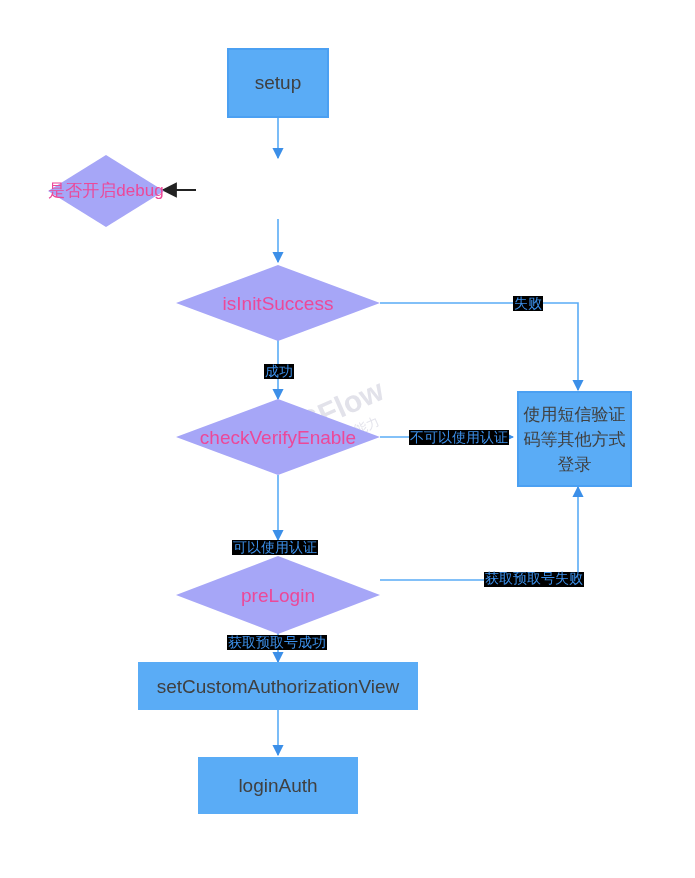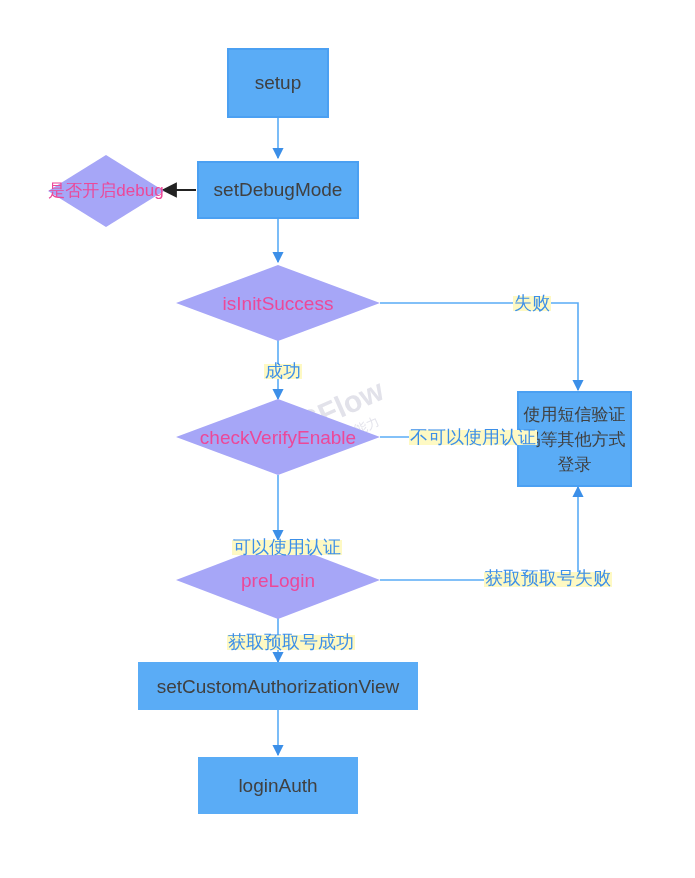--- a/index.html
+++ b/index.html
@@ -93,24 +93,24 @@
     align-items: center;
     justify-content: center;
     color: #ec4899;
     font-size: 19px;
     line-height: 25px;
     text-align: center;
   }
   .edge-label {
     position: absolute;
     color: #3C8FE8;
-    font-size: 18px;
+    font-size: 14px;
     line-height: 15px;
     white-space: nowrap;
-    background: #fef9c3;
+    background: #000000;
     padding: 0 1px;
   }
 </style>
 </head>
 <body>
 
 <div id="canvas">
 
   <div class="watermark">
     <div class="wm-main">WPSFlow</div>
@@ -152,43 +152,40 @@
     <span class="box-text">setup</span>
   </div>
 
   <div class="diamond-wrap" style="left:48px; top:155px; width:116px; height:72px;">
     <svg class="diamond-shape" viewBox="0 0 116 72" preserveAspectRatio="none">
       <polygon points="58,0 116,36 58,72 0,36" fill="#A6A6F7"></polygon>
     </svg>
     <div class="diamond-label" style="font-size:17px; line-height:22px;">是否开启debug</div>
   </div>
 
-  <div class="node box" style="left:197px; top:161px; width:162px; height:58px;">
-    <span class="box-text">setDebugMode</span>
-  </div>
 
   <div class="diamond-wrap" style="left:176px; top:265px; width:204px; height:76px;">
     <svg class="diamond-shape" viewBox="0 0 204 76" preserveAspectRatio="none">
       <polygon points="102,0 204,38 102,76 0,38" fill="#A6A6F7"></polygon>
     </svg>
     <div class="diamond-label">isInitSuccess</div>
   </div>
 
   <div class="diamond-wrap" style="left:176px; top:399px; width:204px; height:76px;">
     <svg class="diamond-shape" viewBox="0 0 204 76" preserveAspectRatio="none">
       <polygon points="102,0 204,38 102,76 0,38" fill="#A6A6F7"></polygon>
     </svg>
     <div class="diamond-label">checkVerifyEnable</div>
   </div>
 
   <div class="node box" style="left:517px; top:391px; width:115px; height:96px;">
     <span class="box-text" style="font-size:17px; line-height:25px; word-break:break-all;">使用短信验证码等其他方式登录</span>
   </div>
 
-  <div class="diamond-wrap" style="left:176px; top:541px; width:204px; height:78px;">
+  <div class="diamond-wrap" style="left:176px; top:556px; width:204px; height:78px;">
     <svg class="diamond-shape" viewBox="0 0 204 78" preserveAspectRatio="none">
       <polygon points="102,0 204,39 102,78 0,39" fill="#A6A6F7"></polygon>
     </svg>
     <div class="diamond-label">preLogin</div>
   </div>
 
   <div class="node box plain" style="left:138px; top:662px; width:280px; height:48px;">
     <span class="box-text" style="line-height:25px;">setCustomAuthorizationView</span>
   </div>
 

